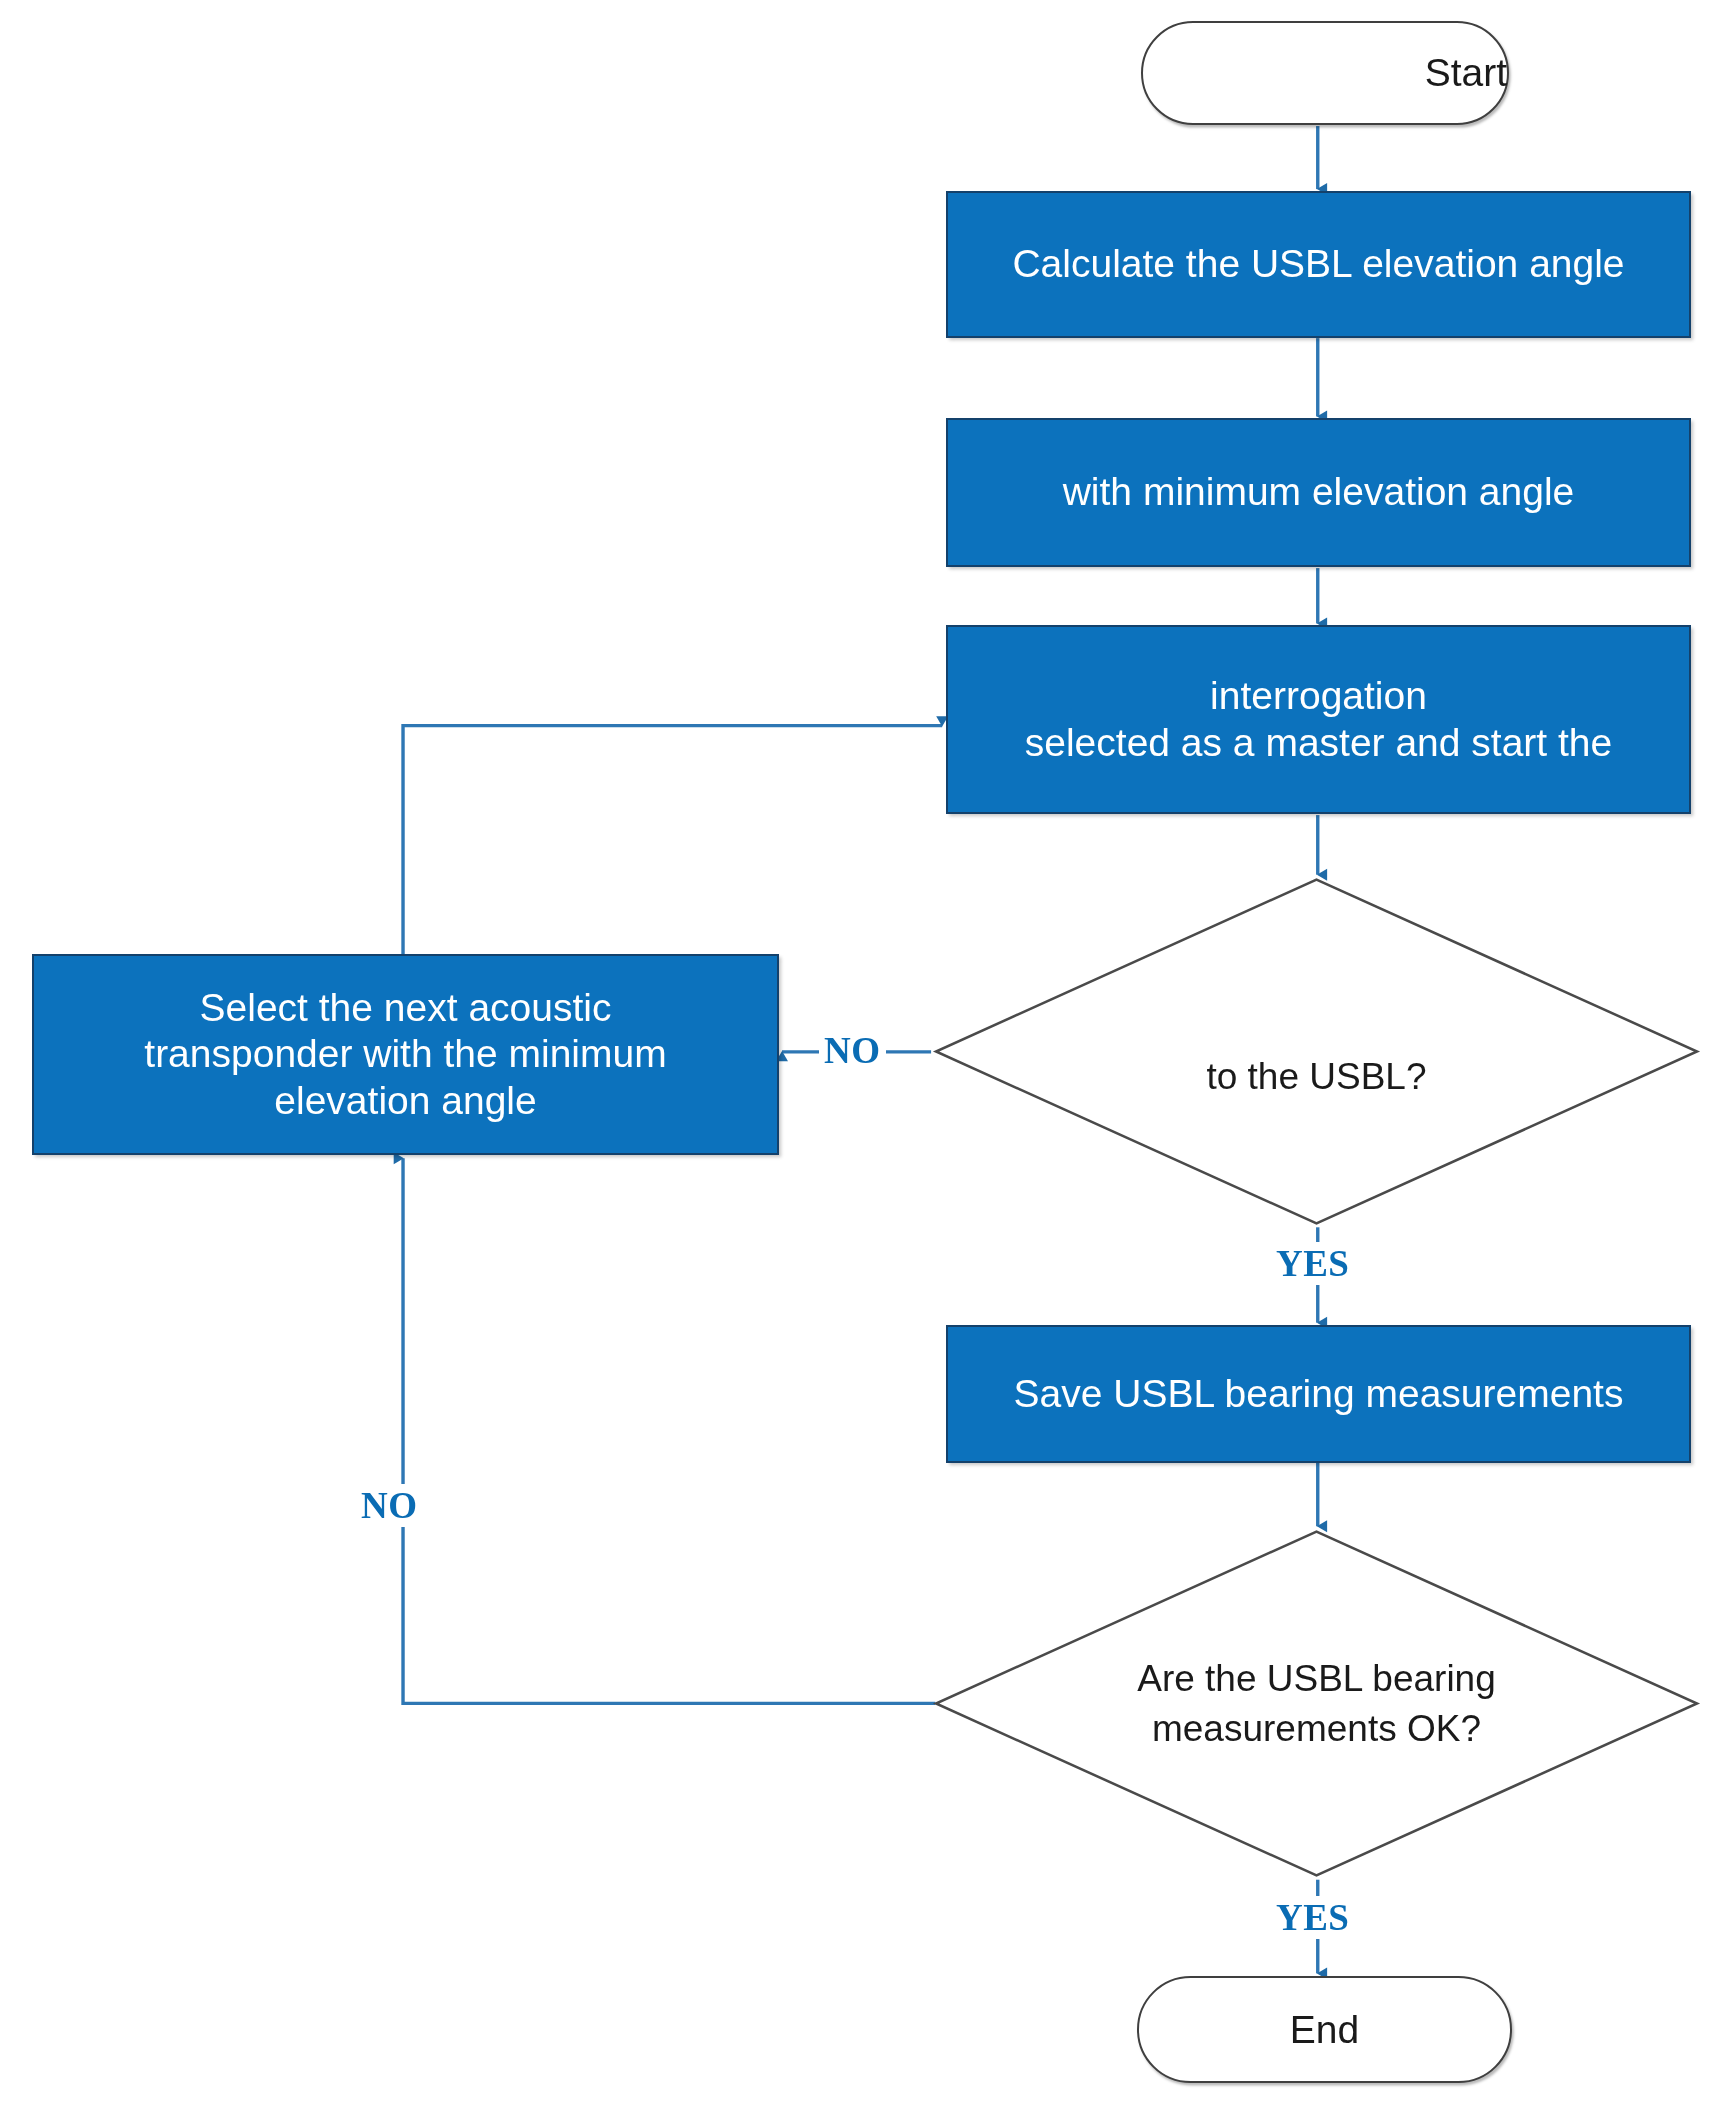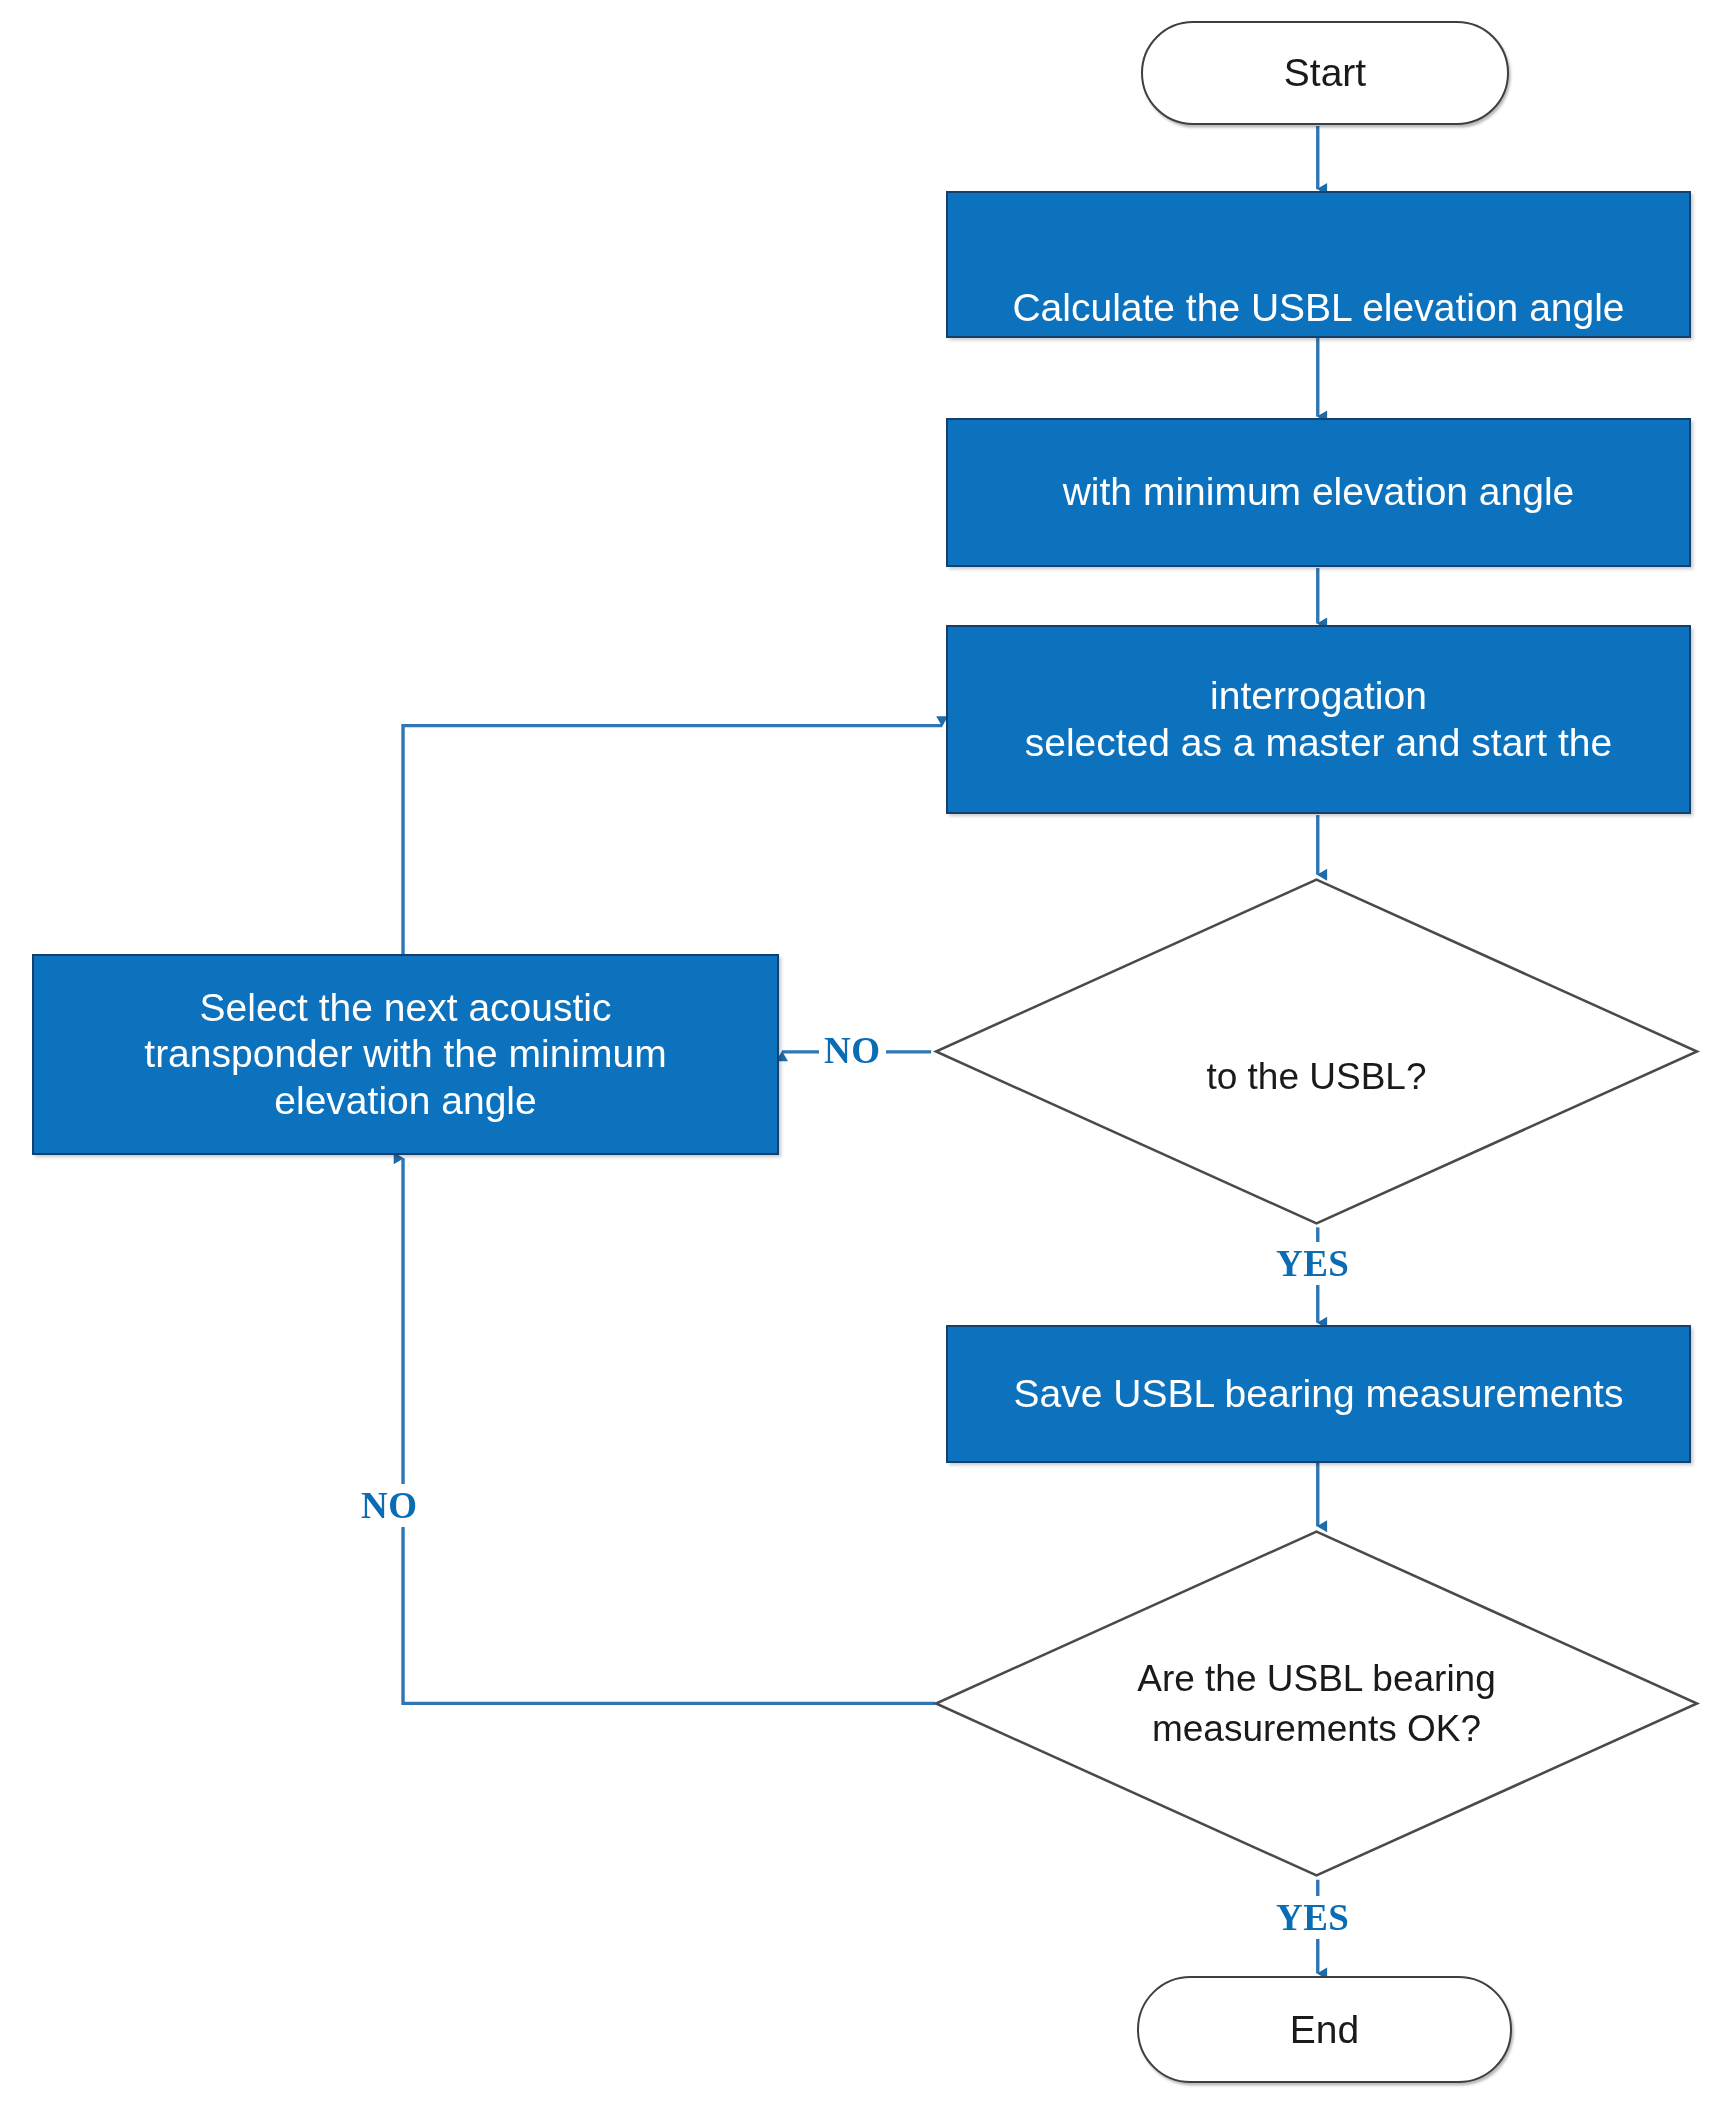--- a/index.html
+++ b/index.html
@@ -86,25 +86,25 @@
       <path d="M473,1120 L473,852 L1106,852" marker-end="url(#ah-right)"></path>
 
       <path d="M1547,1717 L1547,1792" marker-end="url(#ah-down)"></path>
 
       <path d="M1098,2000 L473,2000 L473,1360" marker-end="url(#ah-up)"></path>
 
       <path d="M1547,2207 L1547,2317" marker-end="url(#ah-down)"></path>
     </g>
   </svg>
 
-  <div class="node terminator" style="left:1141px;top:21px;width:368px;height:104px;">
+  <div class="node terminator" style="left:1141px;top:21px;width:368px;height:104px;justify-content:flex-end;">
     <span>Start</span>
   </div>
 
-  <div class="node process" style="left:946px;top:191px;width:745px;height:147px;flex-direction:column;justify-content:flex-end;">
+  <div class="node process" style="left:946px;top:191px;width:745px;height:147px;flex-direction:column;">
     <span class="txt">Calculate the USBL elevation angle</span>
   </div>
 
   <div class="node process" style="left:946px;top:418px;width:745px;height:149px;flex-direction:column;">
     <span class="txt">with minimum elevation angle</span>
   </div>
 
   <div class="node process" style="left:946px;top:625px;width:745px;height:189px;flex-direction:column;">
     <span class="txt">interrogation</span>
     <span class="txt">selected as a master and start the</span>

